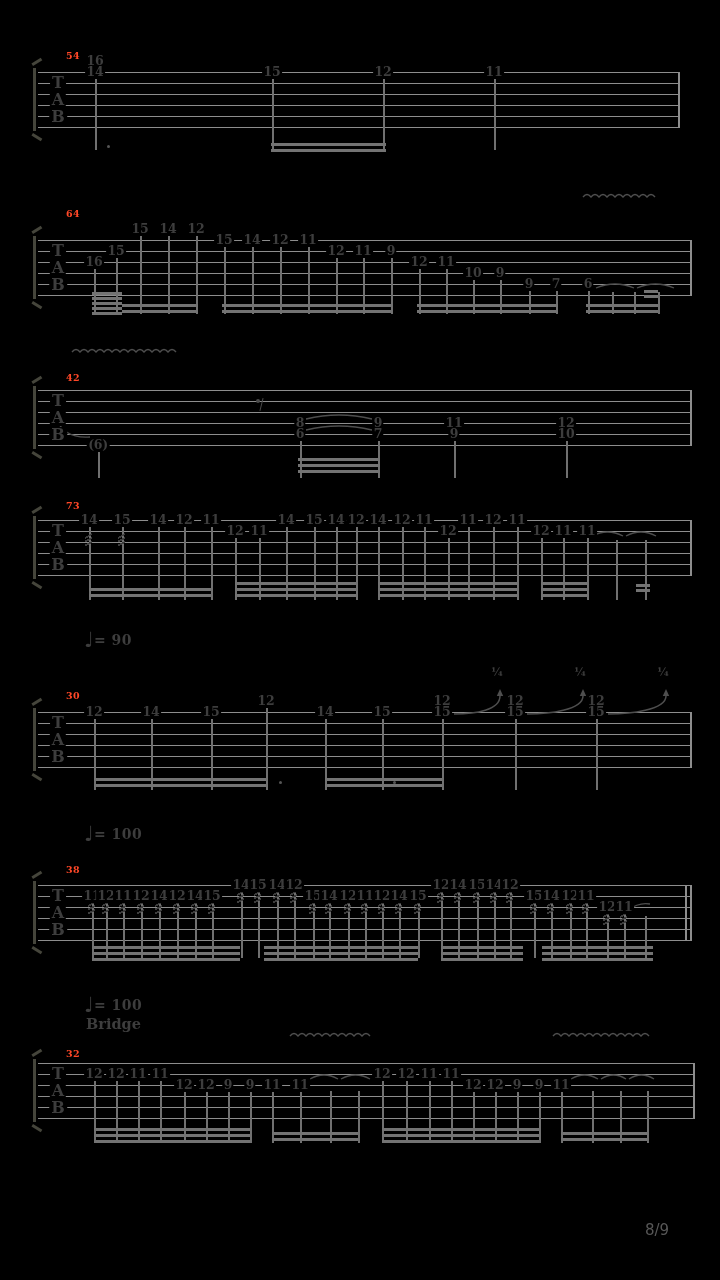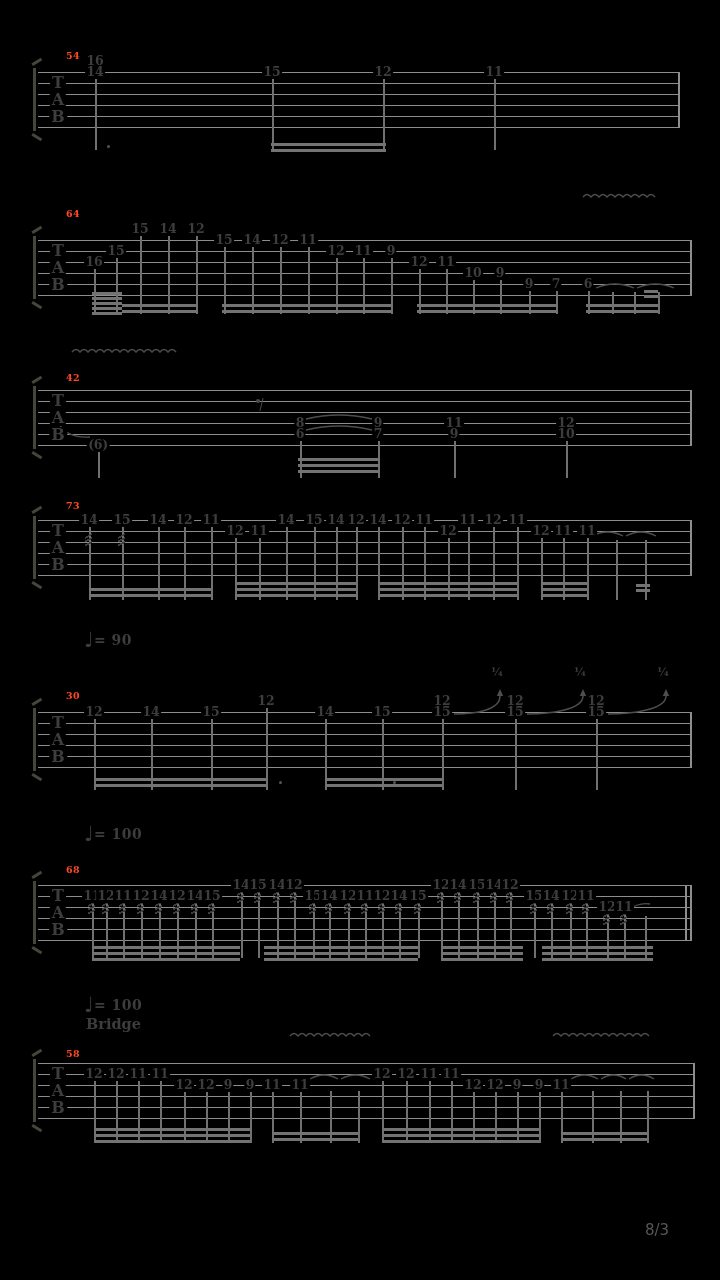--- a/index.html
+++ b/index.html
@@ -56,21 +56,21 @@
       <path d="M 628 910 Q 639 902 650 904" stroke="#4e4e4e" stroke-width="1.3" fill="none"></path>
       <path d="M 290 1036 q 4 -5 8 0 q 4 -5 8 0 q 4 -5 8 0 q 4 -5 8 0 q 4 -5 8 0 q 4 -5 8 0 q 4 -5 8 0 q 4 -5 8 0 q 4 -5 8 0 q 4 -5 8 0" stroke="#4e4e4e" stroke-width="1.4" fill="none"></path>
       <path d="M 553 1036 q 4 -5 8 0 q 4 -5 8 0 q 4 -5 8 0 q 4 -5 8 0 q 4 -5 8 0 q 4 -5 8 0 q 4 -5 8 0 q 4 -5 8 0 q 4 -5 8 0 q 4 -5 8 0 q 4 -5 8 0 q 4 -5 8 0" stroke="#4e4e4e" stroke-width="1.4" fill="none"></path>
       <path d="M 310 1079 Q 324 1071 338 1079" stroke="#4e4e4e" stroke-width="1.3" fill="none"></path>
       <path d="M 341 1079 Q 355.5 1071 370 1079" stroke="#4e4e4e" stroke-width="1.3" fill="none"></path>
       <path d="M 571 1079 Q 584.5 1071 598 1079" stroke="#4e4e4e" stroke-width="1.3" fill="none"></path>
       <path d="M 601 1079 Q 613.5 1071 626 1079" stroke="#4e4e4e" stroke-width="1.3" fill="none"></path>
       <path d="M 629 1079 Q 641.5 1071 654 1079" stroke="#4e4e4e" stroke-width="1.3" fill="none"></path>
     </svg>
   <div class="bridge">Bridge</div>
-  <div class="pageind">8/3</div>
+  <div class="pageind">8/9</div>
 <div class="brk" style="left: 33px; top: 68px; height: 63px;"></div>
     <div class="sline" style="left: 38px; top: 72px; width: 642px;"></div>
     <div class="sline" style="left: 38px; top: 83px; width: 642px;"></div>
     <div class="sline" style="left: 38px; top: 94px; width: 642px;"></div>
     <div class="sline" style="left: 38px; top: 105px; width: 642px;"></div>
     <div class="sline" style="left: 38px; top: 116px; width: 642px;"></div>
     <div class="sline" style="left: 38px; top: 127px; width: 642px;"></div>
     <div class="bline" style="left: 678px; top: 72px;"></div>
     <div class="clef" style="left: 58px; top: 75px;">T</div>
     <div class="clef" style="left: 58px; top: 92px;">A</div>
@@ -312,21 +312,21 @@
     <div class="sline" style="left: 38px; top: 896px; width: 652px;"></div>
     <div class="sline" style="left: 38px; top: 907px; width: 652px;"></div>
     <div class="sline" style="left: 38px; top: 918px; width: 652px;"></div>
     <div class="sline" style="left: 38px; top: 929px; width: 652px;"></div>
     <div class="sline" style="left: 38px; top: 940px; width: 652px;"></div>
     <div class="bline" style="left: 685px; top: 885px;"></div>
     <div class="bline" style="left: 690px; top: 885px;"></div>
     <div class="clef" style="left: 58px; top: 888px;">T</div>
     <div class="clef" style="left: 58px; top: 905px;">A</div>
     <div class="clef" style="left: 58px; top: 922px;">B</div>
-    <div class="mnum" style="left: 66px; top: 864px;">68</div>
+    <div class="mnum" style="left: 66px; top: 864px;">38</div>
     <div class="stem" style="left: 92px; top: 902px; height: 56px;"></div>
     <div class="stem" style="left: 106px; top: 902px; height: 56px;"></div>
     <div class="stem" style="left: 123px; top: 902px; height: 56px;"></div>
     <div class="stem" style="left: 141px; top: 902px; height: 56px;"></div>
     <div class="stem" style="left: 159px; top: 902px; height: 56px;"></div>
     <div class="stem" style="left: 177px; top: 902px; height: 56px;"></div>
     <div class="stem" style="left: 195px; top: 902px; height: 56px;"></div>
     <div class="stem" style="left: 212px; top: 902px; height: 56px;"></div>
     <div class="stem" style="left: 241px; top: 891px; height: 67px;"></div>
     <div class="stem" style="left: 258px; top: 891px; height: 67px;"></div>
@@ -427,21 +427,21 @@
     <div class="sline" style="left: 38px; top: 1063px; width: 655px;"></div>
     <div class="sline" style="left: 38px; top: 1074px; width: 655px;"></div>
     <div class="sline" style="left: 38px; top: 1085px; width: 655px;"></div>
     <div class="sline" style="left: 38px; top: 1096px; width: 655px;"></div>
     <div class="sline" style="left: 38px; top: 1107px; width: 655px;"></div>
     <div class="sline" style="left: 38px; top: 1118px; width: 655px;"></div>
     <div class="bline" style="left: 693px; top: 1063px;"></div>
     <div class="clef" style="left: 58px; top: 1066px;">T</div>
     <div class="clef" style="left: 58px; top: 1083px;">A</div>
     <div class="clef" style="left: 58px; top: 1100px;">B</div>
-    <div class="mnum" style="left: 66px; top: 1048px;">58</div>
+    <div class="mnum" style="left: 66px; top: 1048px;">32</div>
     <div class="stem" style="left: 94px; top: 1080px; height: 63px;"></div>
     <div class="stem" style="left: 116px; top: 1080px; height: 63px;"></div>
     <div class="stem" style="left: 138px; top: 1080px; height: 63px;"></div>
     <div class="stem" style="left: 160px; top: 1080px; height: 63px;"></div>
     <div class="stem" style="left: 184px; top: 1091px; height: 52px;"></div>
     <div class="stem" style="left: 206px; top: 1091px; height: 52px;"></div>
     <div class="stem" style="left: 228px; top: 1091px; height: 52px;"></div>
     <div class="stem" style="left: 250px; top: 1091px; height: 52px;"></div>
     <div class="stem" style="left: 272px; top: 1091px; height: 52px;"></div>
     <div class="stem" style="left: 300px; top: 1091px; height: 52px;"></div>

